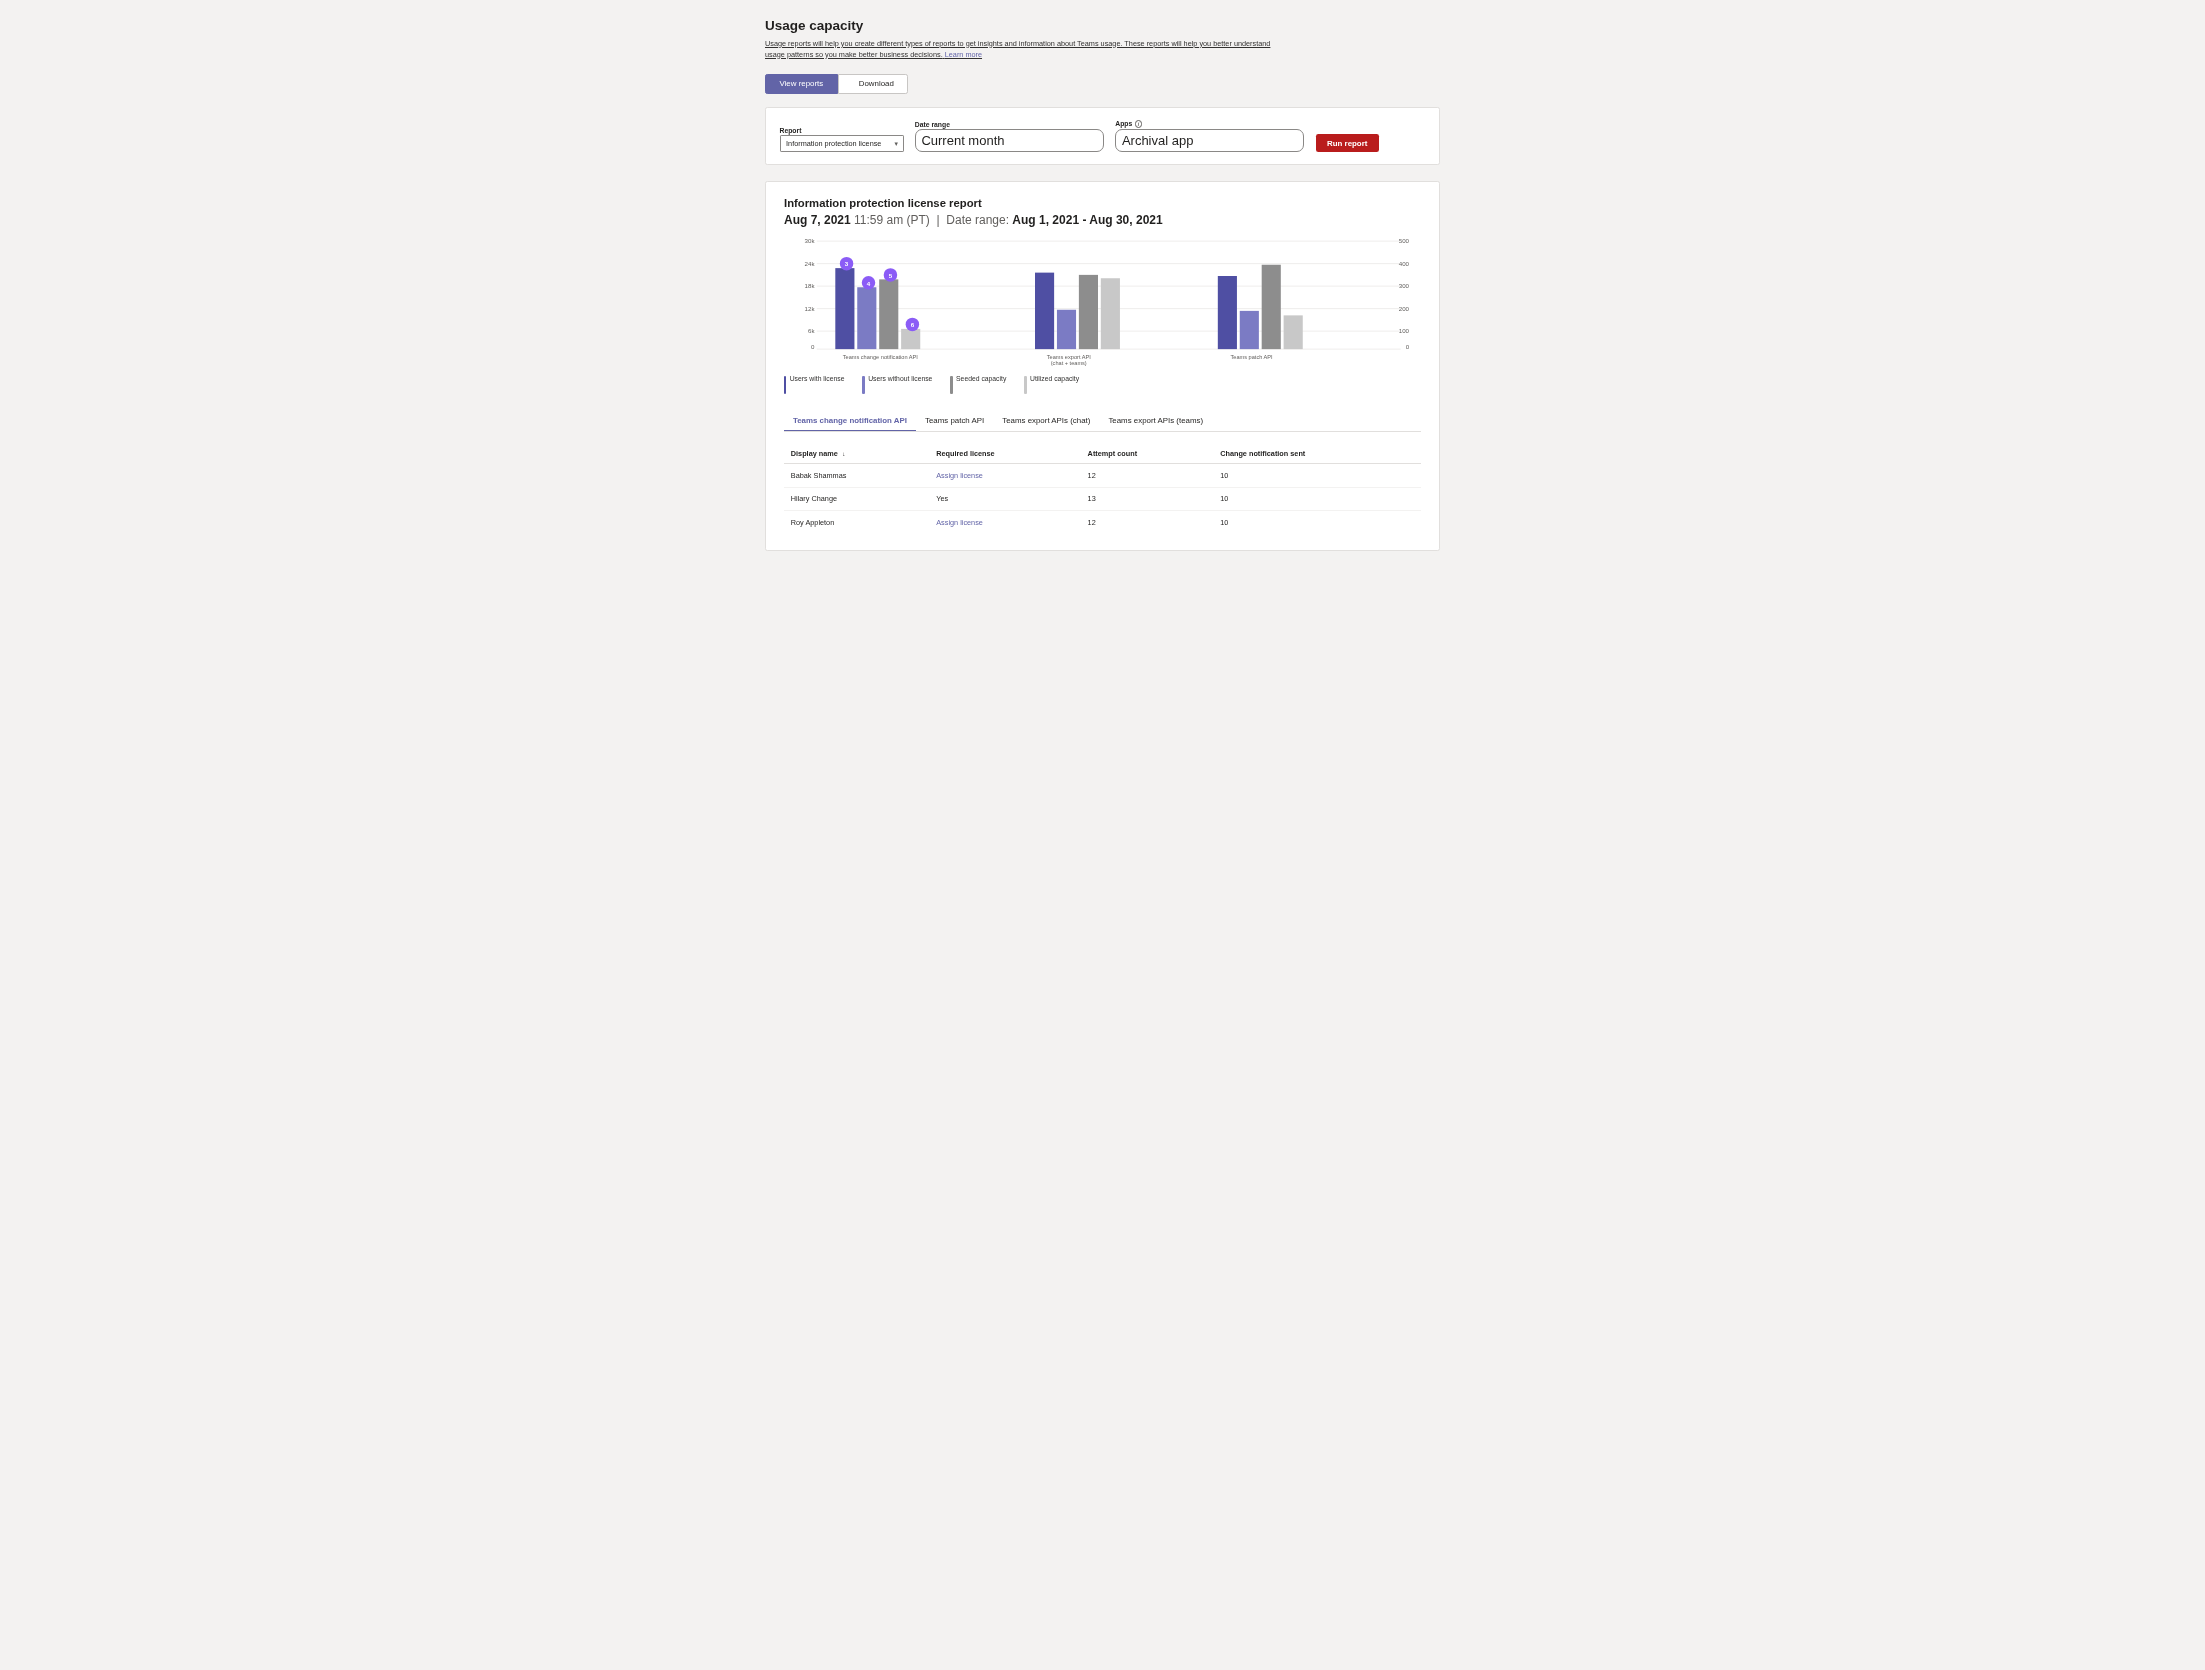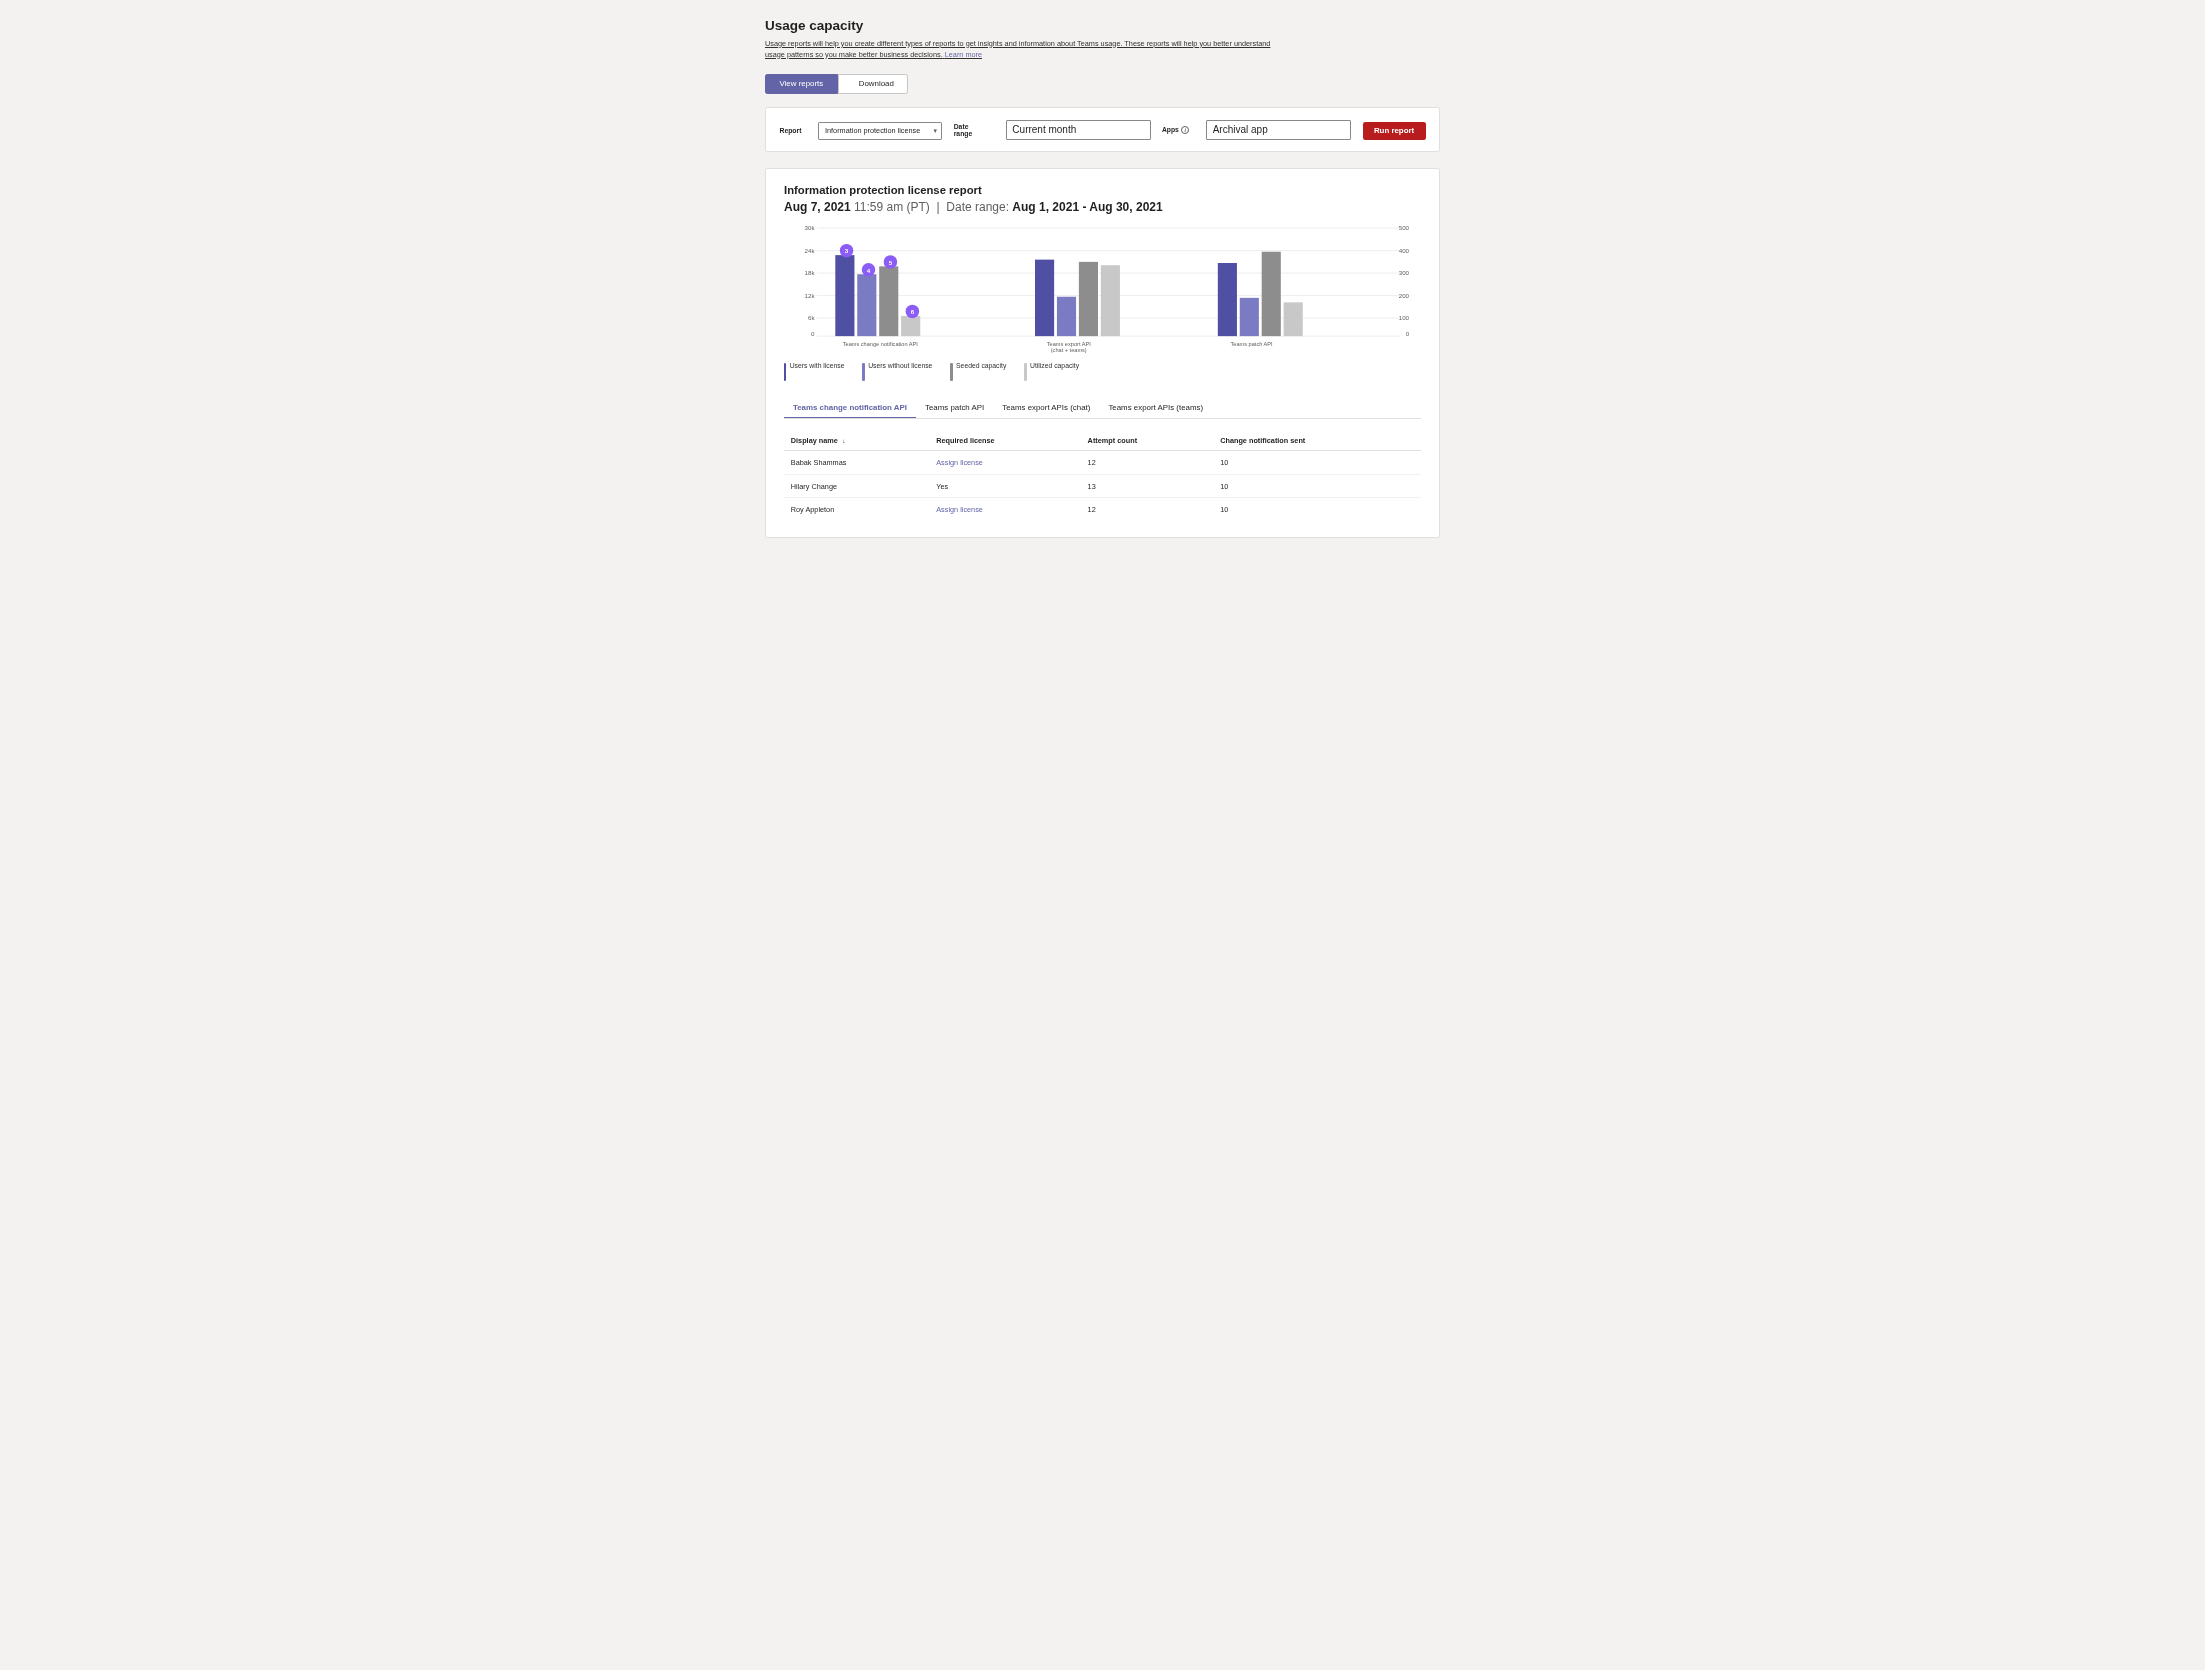--- a/index.html
+++ b/index.html
@@ -57,22 +57,22 @@
       border: 0.6px solid #e1dfdd;
       border-radius: 2.3px;
       padding: 11.3px 13.5px;
       display: flex;
       align-items: flex-end;
       gap: 11.3px;
       margin-bottom: 15.8px;
     }
     .filter-group {
       display: flex;
-      flex-direction: row;
-      gap: 17px;
+      flex-direction: column;
+      gap: 1px;
     }
     .filter-label {
       font-size: 6.8px;
       font-weight: 600;
       color: #201f1e;
       display: flex;
       align-items: center;
       gap: 2.3px;
     }
     .filter-label .info-icon {
@@ -109,23 +109,23 @@
       position: absolute;
       right: 5.6px;
       top: 50%;
       transform: translateY(-50%);
       pointer-events: none;
       color: #605e5c;
       font-size: 6.8px;
     }
     .filter-input {
       border: 0.6px solid #8a8886;
-      border-radius: 1px;
+      border-radius: 7px;
       padding: 3.4px 5.6px;
-      font-size: 10px;
+      font-size: 13px;
       color: #201f1e;
       background: #fff;
       min-width: 113px;
     }
     .run-btn {
       background: #b91c1c;
       color: #fff;
       border: none;
       border-radius: 2.3px;
       padding: 4.5px 11.3px;

